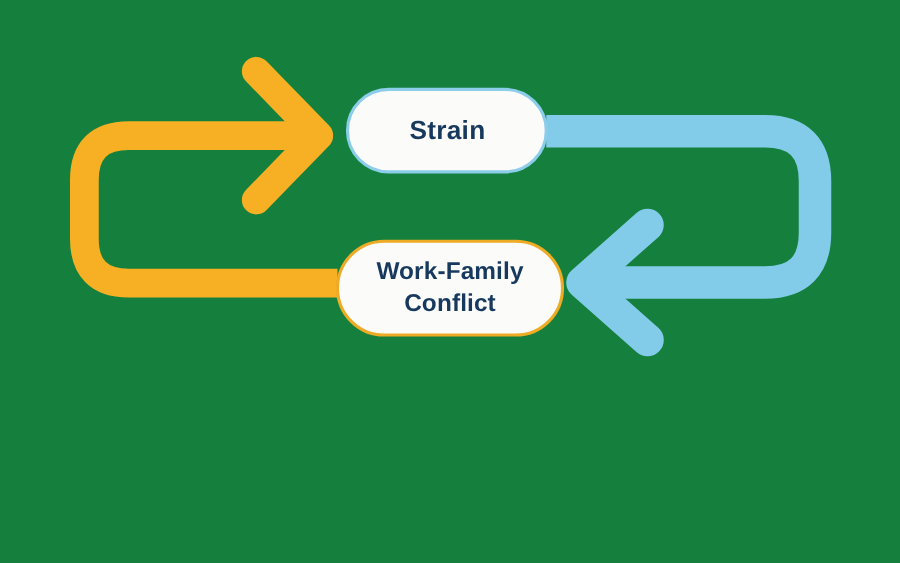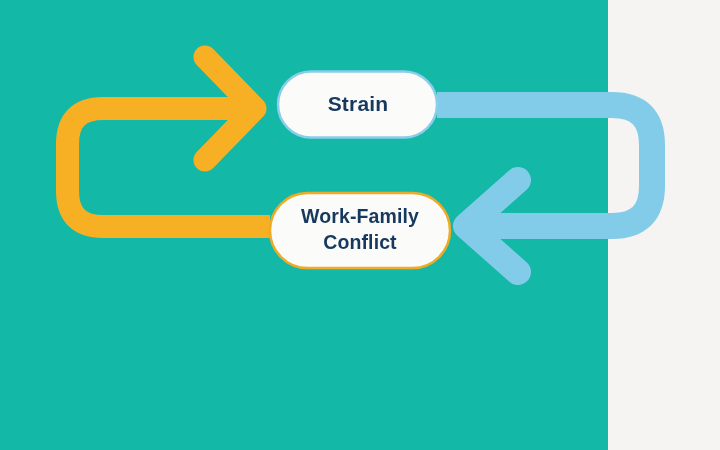--- a/index.html
+++ b/index.html
@@ -9,23 +9,23 @@
   }
   body {
     width: 720px;
     height: 450px;
     background: #f5f4f2;
     font-family: "Liberation Sans", sans-serif;
     overflow: hidden;
   }
   #diagram-root {
     position: relative;
-    width: 608px;
+    width: 720px;
     height: 450px;
-    background: #14b8a6;
+    background: #15803d;
   }
   #cycle-svg {
     position: absolute;
     left: 0;
     top: 0;
     width: 720px;
     height: 450px;
     display: block;
   }
   .node-label {

